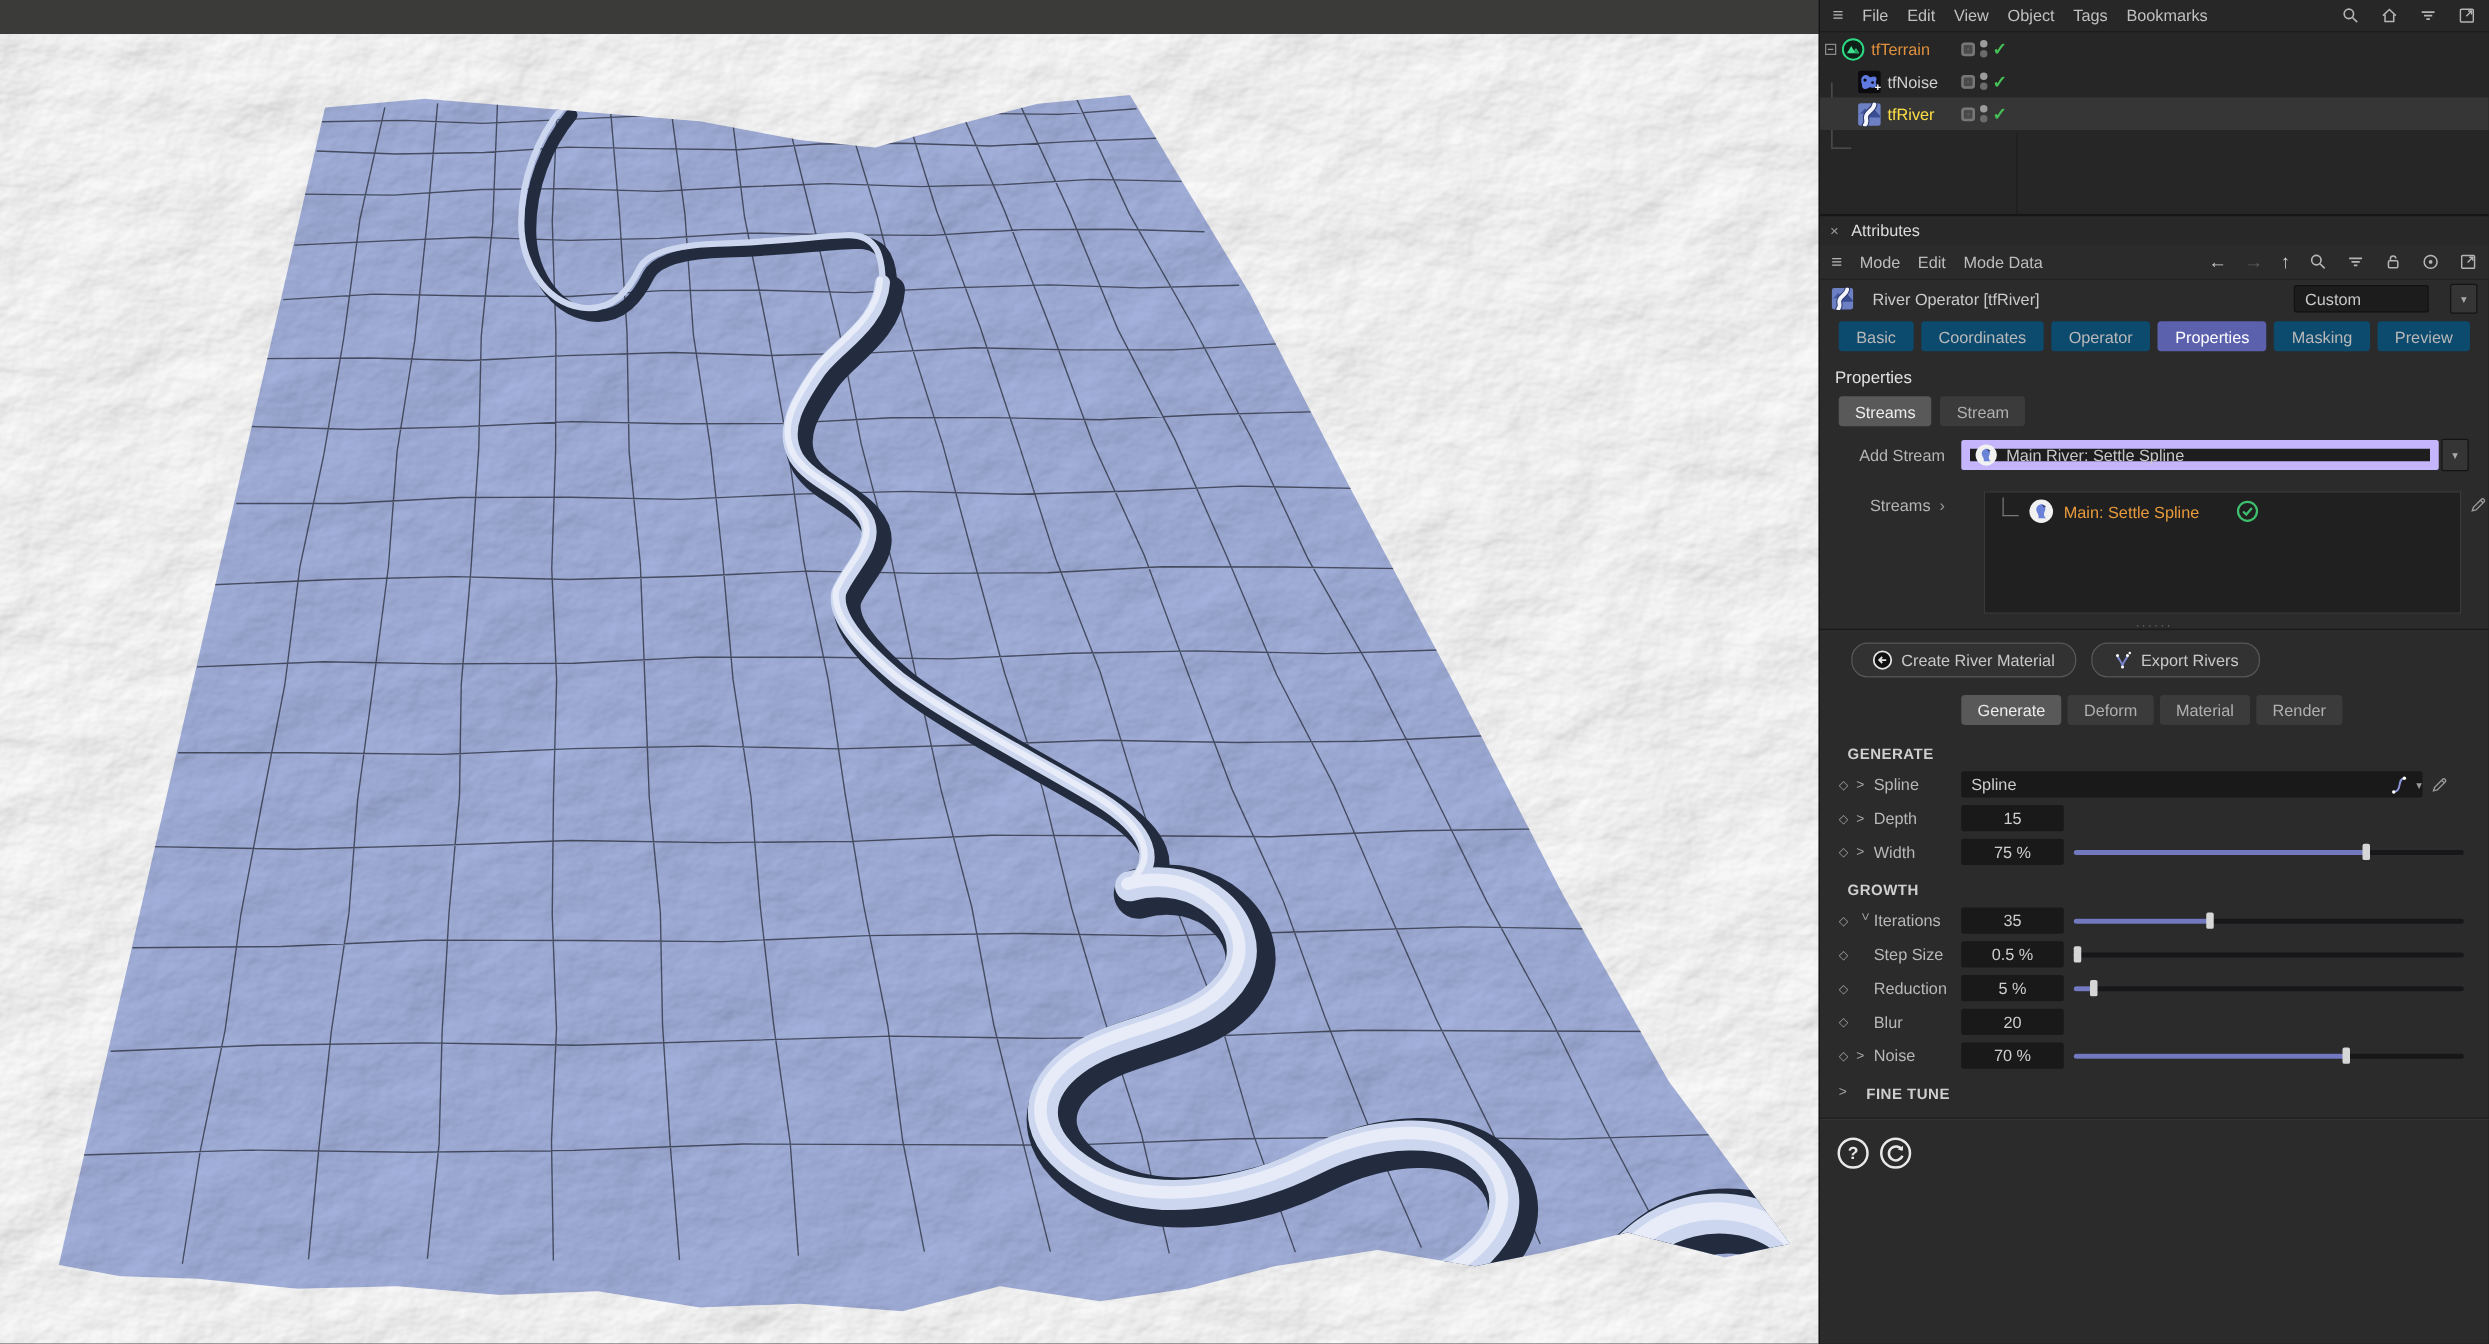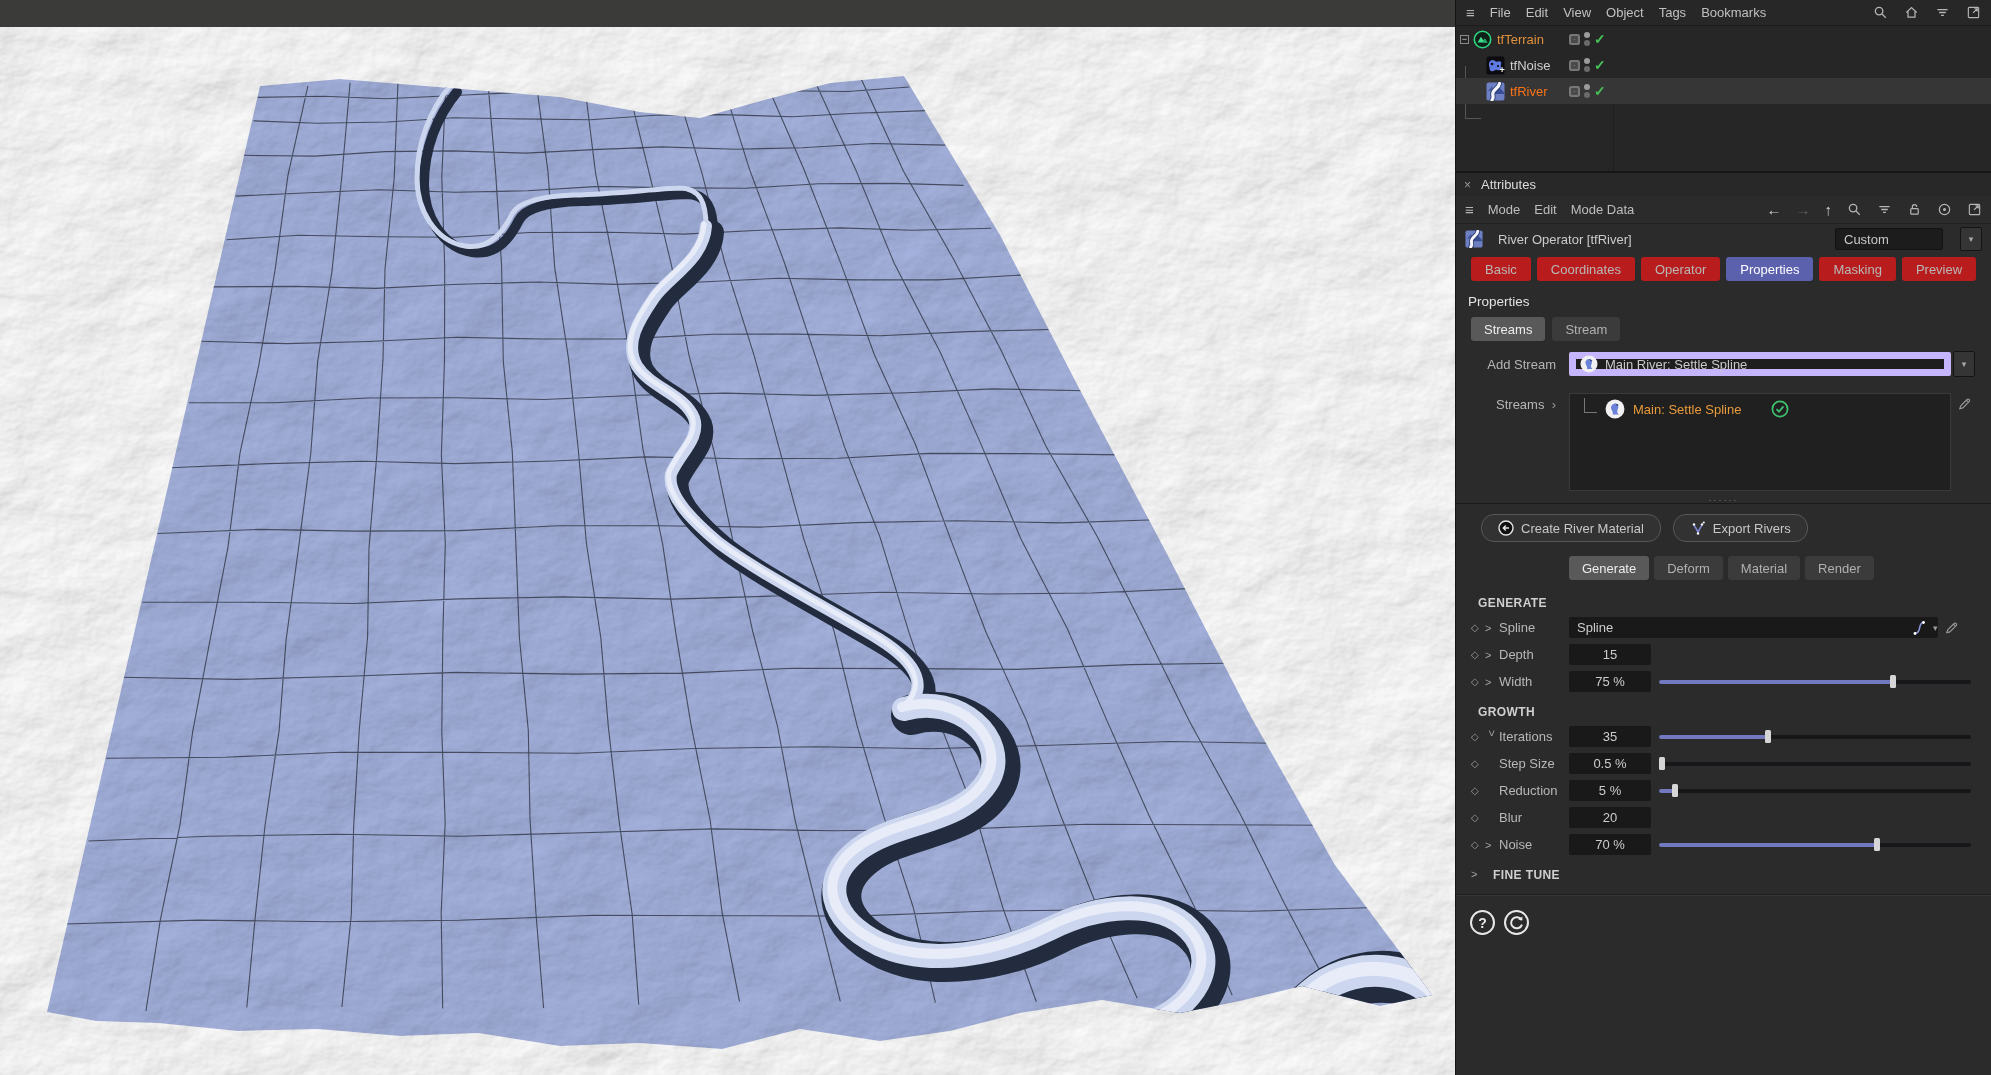--- a/index.html
+++ b/index.html
@@ -38,33 +38,33 @@
   .attr-menu{height:27px;background:#2b2b2b;border-bottom:1px solid #222;display:flex;align-items:center;
              padding:0 9px;gap:14px;color:#bdbdbd;}
   .attr-menu .spacer{flex:1;}
   .arrow-b{font-size:15px;color:#cfcfcf;} .arrow-dim{font-size:15px;color:#5e5e5e;}
   .obj-row{height:30px;display:flex;align-items:center;padding:0 9px;gap:15px;}
   .select{width:90px;height:20px;background:#1c1c1c;border:1px solid #121212;border-radius:2px;
           display:flex;align-items:center;padding:0 8px;color:#c8c8c8;}
   .ddbtn{width:20px;height:22px;background:#353535;border:1px solid #141414;border-radius:2px;
          display:flex;align-items:center;justify-content:center;color:#aaa;font-size:9px;margin-left:2px;}
   .tabs{display:flex;gap:6px;padding:3px 0 5px 15px;}
-  .tab{height:24px;border-radius:3px;background:#b91c1c;color:#b8b8b8;display:flex;align-items:center;
+  .tab{height:24px;border-radius:3px;background:#0c4a6e;color:#b8b8b8;display:flex;align-items:center;
        padding:0 14px;}
   .tab.active{background:#5b61ad;color:#fff;}
   .sec-heading{color:#e2e2e2;padding:8px 0 6px 12px;font-size:13.5px;}
   .subtabs{display:flex;gap:7px;padding:2px 0 10px 15px;}
   .btn{height:24px;border-radius:3px;background:#3b3b3b;color:#b0b0b0;display:flex;align-items:center;
        padding:0 13px;}
   .btn.active{background:#595959;color:#ececec;}
   .frow{display:flex;align-items:center;min-height:25px;position:relative;}
   .flabel{width:100px;text-align:right;color:#b5b5b5;flex:0 0 100px;}
   .field-dd{margin-left:13px;width:382px;height:24px;background:#1e1e1e;border:7px solid #c4b5fd;
             border-radius:2px;display:flex;align-items:center;gap:7px;padding:0 4px;box-sizing:border-box;color:#c8c8c8;}
-  .streams-box{margin-left:13px;width:382px;height:98px;background:#202020;border:1px solid #3a3a3a;
+  .streams-box{margin-left:31px;width:382px;height:98px;background:#202020;border:1px solid #3a3a3a;
                box-sizing:border-box;position:relative;}
   .stream-item{display:flex;align-items:center;gap:8px;padding:5px 0 0 14px;}
   .conn{width:12px;height:14px;border-left:1px solid #777;border-bottom:1px solid #777;margin-top:-8px;}
   .orange{color:#e89a3c;}
   .grip-row{height:12px;display:flex;align-items:flex-end;justify-content:center;border-bottom:1px solid #191919;
             color:#777;font-size:9px;letter-spacing:2px;line-height:6px;}
   .pills{display:flex;gap:12px;padding:10px 0 4px 25px;}
   .pill{height:26px;border-radius:13px;background:#323232;border:1px solid #585858;color:#c8c8c8;
         display:flex;align-items:center;gap:7px;padding:0 16px;}
   .modes{display:flex;gap:5px;padding:10px 0 6px 113px;}
@@ -223,21 +223,21 @@
     <div class="om-row sel" style="padding-left:30px;">
       <span class="icn" style="width:19px;height:19px;">
         <svg viewBox="0 0 19 19" width="19" height="19">
             <rect x="0.5" y="0.5" width="18" height="18" rx="2" fill="#6e80c4"></rect>
             <path d="M1 10 L6 4.5 L9.5 9 L1 9 Z" fill="#45589e"></path>
             <path d="M9 10 L13.5 5.5 L18 10.5 L18 12 L9 12 Z" fill="#3a4d92"></path>
             <path d="M13.5 1.5 C13 6 8 7 7 10.5 C6 13.5 8.5 15 6 18" stroke="#2c3a6e" stroke-width="5" fill="none" stroke-linecap="round"></path>
             <path d="M13.5 1.5 C13 6 8 7 7 10.5 C6 13.5 8.5 15 6 18" stroke="#f4f6fc" stroke-width="3.2" fill="none" stroke-linecap="round"></path>
           </svg>
       </span>
-      <span class="om-name" style="color:#f97316;">tfRiver</span>
+      <span class="om-name" style="color:#fde047;">tfRiver</span>
       <span class="om-cluster">
         <span class="chip"></span>
         <span class="dots">
             <i class="d1"></i>
             <i class="d2"></i>
           </span>
         <span class="check" style="color:#46c057;">✓</span>
       </span>
     </div>
   </div>

